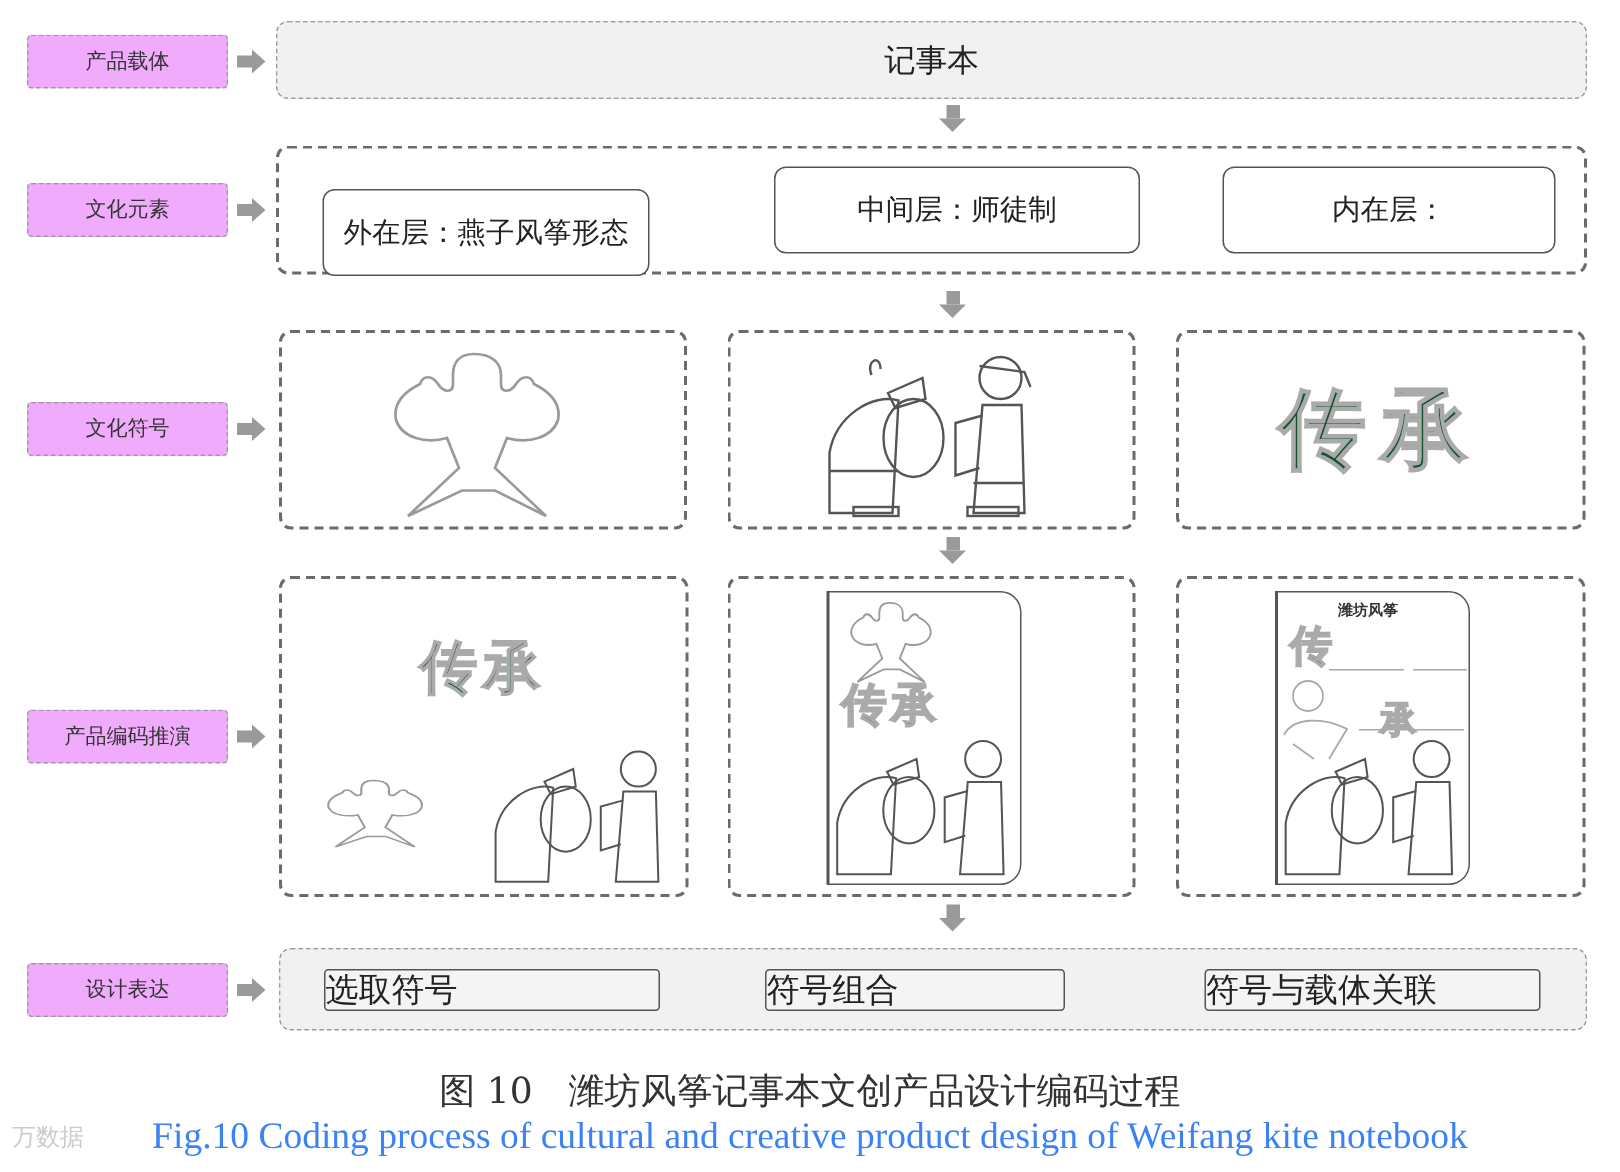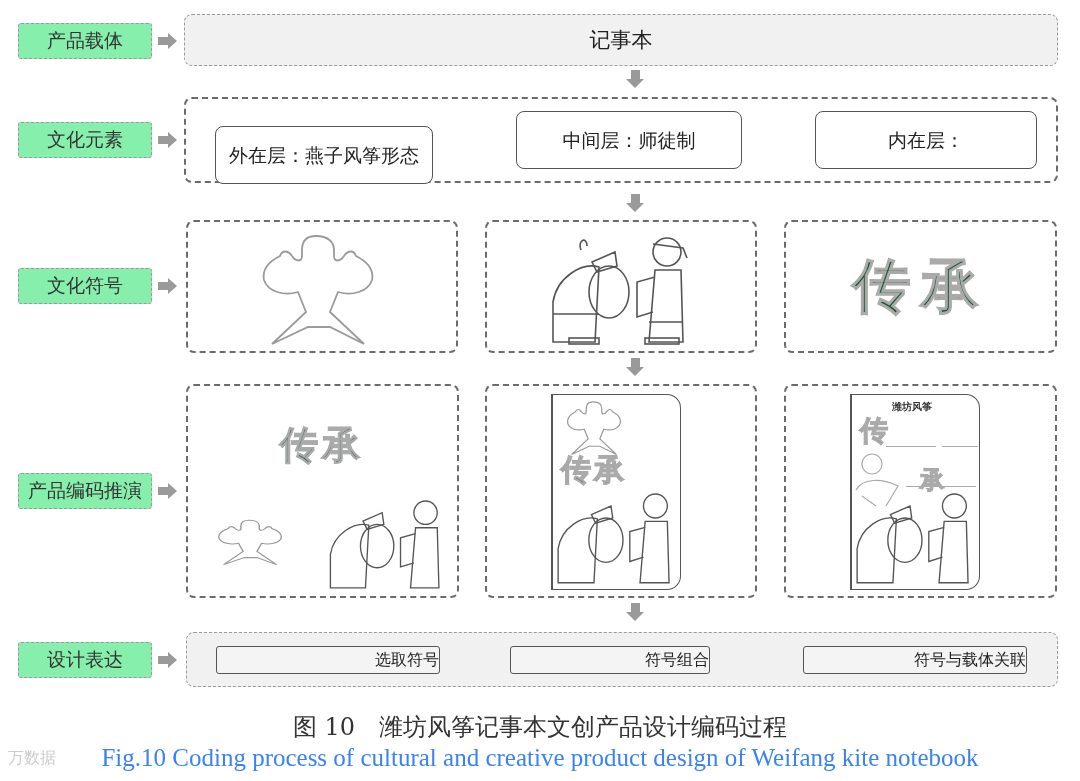--- a/index.html
+++ b/index.html
@@ -1,33 +1,33 @@
 <!DOCTYPE html>
 <html><head>
 <meta charset="utf-8">
 <style>
   html, body { margin:0; padding:0; background:#ffffff; }
   body { width:1080px; height:781px; position:relative; overflow:hidden;
          font-family:"DejaVu Sans","Liberation Sans",sans-serif; color:#333; }
   .abs { position:absolute; box-sizing:border-box; }
-  .label { background:#86efac; border:1.5px dashed #9a9a9a; border-radius:3px;
-           display:flex; align-items:center; justify-content:center; font-size:19px; color:#333; }
+  .label { background:#f0abfc; border:1.5px dashed #9a9a9a; border-radius:3px;
+           display:flex; align-items:center; justify-content:center; font-size:14px; color:#333; }
   .harrow { display:flex; align-items:center; }
   .harrow .shaft { width:10px; height:8px; background:#9a9a9a; }
   .harrow .head { width:0; height:0; border-top:8px solid transparent; border-bottom:8px solid transparent; border-left:9px solid #9a9a9a; }
   .varrow { display:flex; flex-direction:column; align-items:center; }
   .varrow .shaft { width:9px; height:9px; background:#9a9a9a; }
   .varrow .head { width:0; height:0; border-left:9px solid transparent; border-right:9px solid transparent; border-top:9px solid #9a9a9a; }
   .dashbox { border:2px dashed #6b6b6b; border-radius:8px; }
   .grey { background:#f1f1f1; border-color:#9a9a9a; border-width:1.5px; }
   .pill { border:1.5px solid #555; border-radius:8px; background:#fff;
           display:flex; align-items:center; justify-content:center; text-align:center;
           font-size:19px; line-height:26px; color:#222; }
   .pill-sm { border:1.5px solid #555; border-radius:3px; background:#f4f4f4;
-             display:flex; align-items:center; justify-content:flex-end; font-size:16px; color:#222; }
+             display:flex; align-items:center; justify-content:flex-start; font-size:22px; color:#222; }
   .center-text { display:flex; align-items:center; justify-content:center; font-size:21px; color:#222; }
   .cap-cn { font-family:"DejaVu Serif","Liberation Serif",serif; font-size:24px; color:#333; text-align:center; }
   .cap-en { font-family:"Liberation Serif","DejaVu Serif",serif; font-size:25px; color:#3b82f6; text-align:center; }
   .hollow { font-family:"DejaVu Serif","Liberation Serif",serif; font-weight:bold; color:#14532d;
             -webkit-text-stroke:1.2px #aaa; }
   svg { display:block; }
   .fig { stroke:#555; fill:none; stroke-width:1.6; }
 </style>
 </head>
 <body>
@@ -75,21 +75,21 @@
 
 <div class="abs varrow" style="left:626px;top:70px;">
     <div class="shaft"></div>
     <div class="head"></div>
   </div>
 
 <div class="abs dashbox" style="left:184px;top:97px;width:874px;height:86px;"></div>
 <div class="abs pill" style="left:215px;top:126px;width:218px;height:58px;">
     <span>外在层：燕子风筝形态</span>
   </div>
-<div class="abs pill" style="left:516px;top:111px;width:226px;height:58px;">
+<div class="abs pill" style="left:516px;top:111px;width:244px;height:58px;">
     <span>中间层：师徒制</span>
   </div>
 <div class="abs pill" style="left:815px;top:111px;width:222px;height:58px;flex-direction:column;">
   <span>内在层：</span>
 </div>
 
 <div class="abs varrow" style="left:626px;top:194px;">
     <div class="shaft"></div>
     <div class="head"></div>
   </div>

